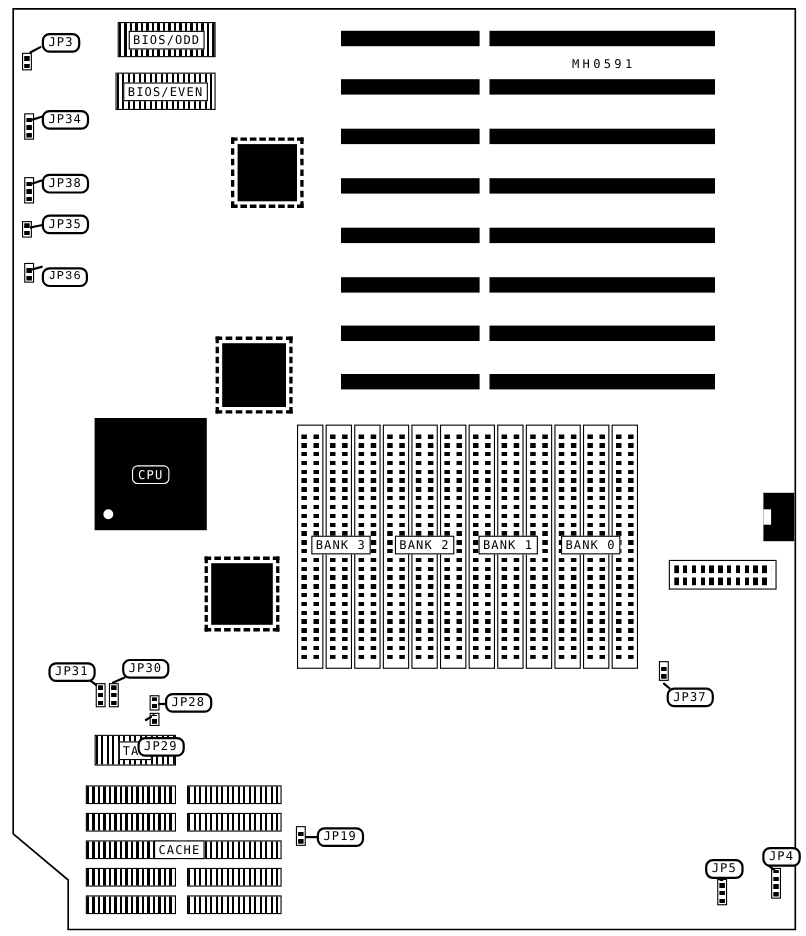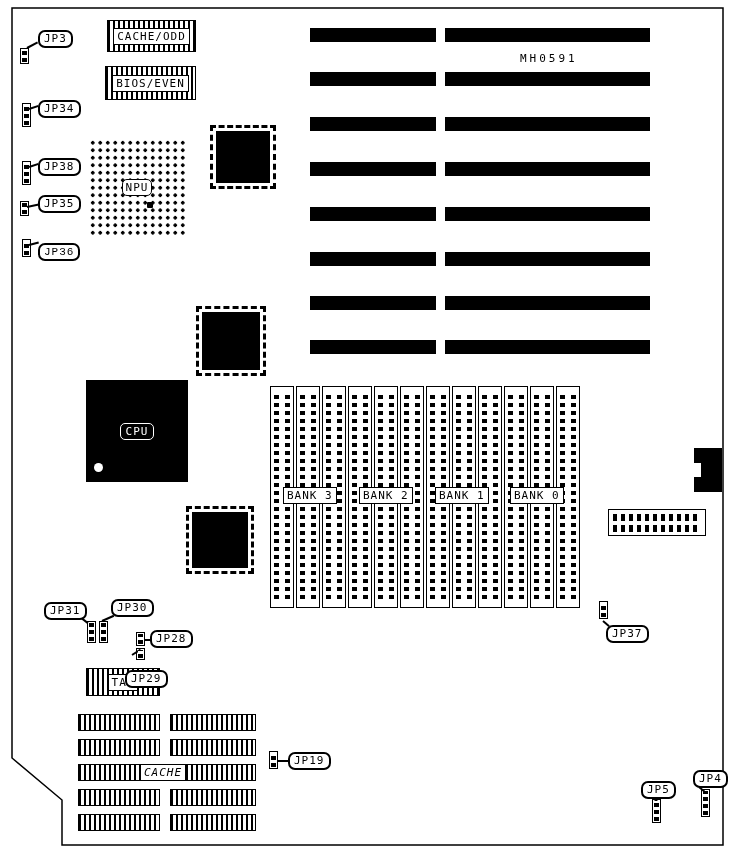--- a/index.html
+++ b/index.html
@@ -86,30 +86,26 @@
 
 <div class="stage">
 
   <svg class="outline" width="733" height="851" viewBox="0 0 733 851">
     <polygon points="12,8 723,8 723,845 62,845 62,800 12,758" fill="none" stroke="#000" stroke-width="1.5"></polygon>
   </svg>
 
   <div class="part-number" style="left:520px;top:52px;">MH0591</div>
 
   <div class="chip-striped" style="left:107px;top:20px;width:89px;height:32px;">
-    <span class="box-label">CACHE/ODD</span>
+    <span class="box-label">BIOS/ODD</span>
   </div>
   <div class="chip-striped" style="left:105px;top:66px;width:91px;height:34px;">
     <span class="box-label">BIOS/EVEN</span>
   </div>
 
-  <div class="pga" style="left:88px;top:138px;width:98px;height:98px;">
-    <span class="box-label rounded">NPU</span>
-    <span class="pga-dot" style="left:59px;top:64px;"></span>
-  </div>
 
   <div class="qfp" style="left:216px;top:131px;width:54px;height:52px;"></div>
   <div class="qfp" style="left:202px;top:312px;width:58px;height:58px;"></div>
   <div class="qfp" style="left:192px;top:512px;width:56px;height:56px;"></div>
 
   <div class="cpu" style="left:86px;top:380px;width:102px;height:102px;text-align:center;">
     <span class="inv-label">CPU</span>
     <span class="cpu-dot" style="left:8px;bottom:10px;"></span>
   </div>
 
@@ -160,21 +156,21 @@
   <div class="chip-striped" style="left:78px;top:714px;width:82px;height:17px;"></div>
   <div class="chip-striped" style="left:78px;top:739px;width:82px;height:17px;"></div>
   <div class="chip-striped" style="left:78px;top:764px;width:82px;height:17px;"></div>
   <div class="chip-striped" style="left:78px;top:789px;width:82px;height:17px;"></div>
   <div class="chip-striped" style="left:78px;top:814px;width:82px;height:17px;"></div>
   <div class="chip-striped" style="left:170px;top:714px;width:86px;height:17px;"></div>
   <div class="chip-striped" style="left:170px;top:739px;width:86px;height:17px;"></div>
   <div class="chip-striped" style="left:170px;top:764px;width:86px;height:17px;"></div>
   <div class="chip-striped" style="left:170px;top:789px;width:86px;height:17px;"></div>
   <div class="chip-striped" style="left:170px;top:814px;width:86px;height:17px;"></div>
-  <div class="box-label cache-label" style="left:140px;top:764px;font-style:italic;">CACHE</div>
+  <div class="box-label cache-label" style="left:140px;top:764px;">CACHE</div>
 
   <div class="jumper" style="left:20px;top:48px;height:16px;"></div>
   <div class="jumper" style="left:22px;top:103px;height:24px;"></div>
   <div class="jumper" style="left:22px;top:161px;height:24px;"></div>
   <div class="jumper" style="left:20px;top:201px;height:15px;"></div>
   <div class="jumper" style="left:22px;top:239px;height:18px;"></div>
   <div class="jumper" style="left:87px;top:621px;height:22px;"></div>
   <div class="jumper" style="left:99px;top:621px;height:22px;"></div>
   <div class="jumper" style="left:136px;top:632px;height:14px;"></div>
   <div class="jumper" style="left:136px;top:648px;height:12px;"></div>

